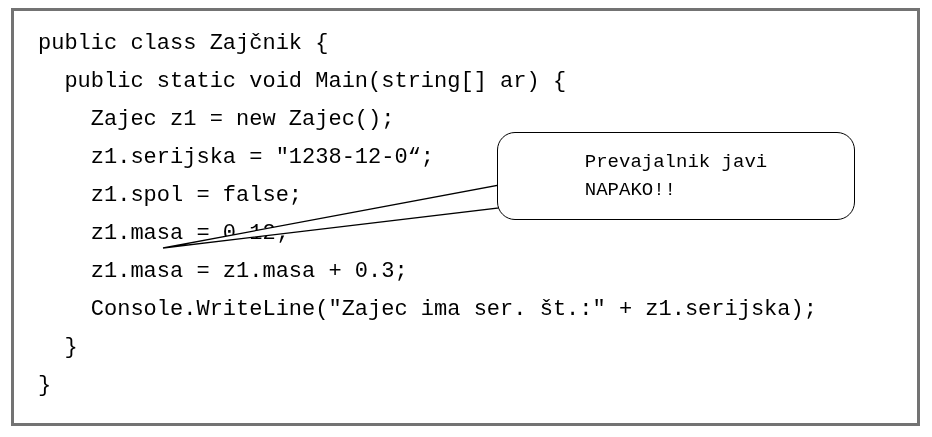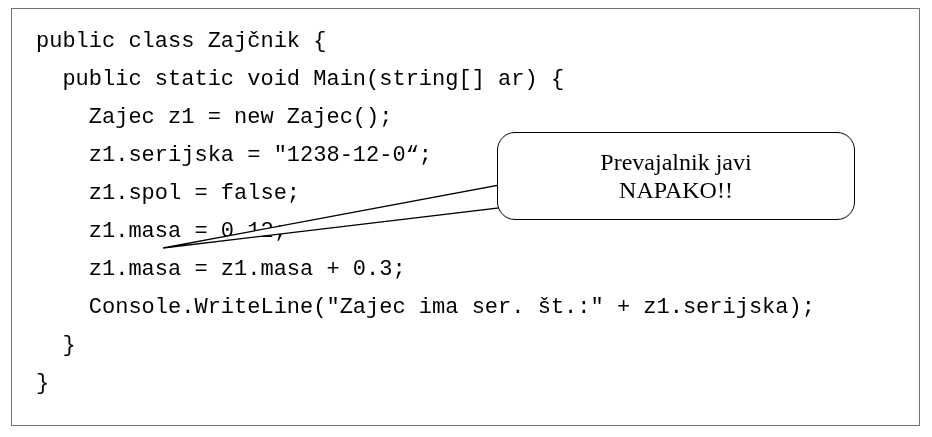--- a/index.html
+++ b/index.html
@@ -15,21 +15,21 @@
     overflow: hidden;
     font-family: "Liberation Sans", sans-serif;
   }
   
   #code-frame {
     position: absolute;
     left: 11px;
     top: 8px;
     width: 909px;
     height: 418px;
-    border: 1px solid #737373;
+    border: 3px solid #737373;
     box-sizing: border-box;
     background: #ffffff;
   }
   
   #code-block {
     position: absolute;
     left: 24px;
     top: 14px;
     margin: 0;
     padding: 0;
@@ -61,23 +61,22 @@
     height: 88px;
     border: 1.4px solid #000000;
     border-radius: 18px;
     box-sizing: border-box;
     background: #ffffff;
     display: flex;
     align-items: center;
     justify-content: center;
   }
   #callout-text {
-    text-align: center;
-    font-family: Liberation Serif, serif;
-    font-size: 24px;
+    font-family: Liberation Mono, monospace;
+    font-size: 19px;
     line-height: 28px;
     color: #000000;
     white-space: pre-line;
     padding: 0 14px;
   }
   
   #callout-tail {
     position: absolute;
     left: 150px;
     top: 170px;

